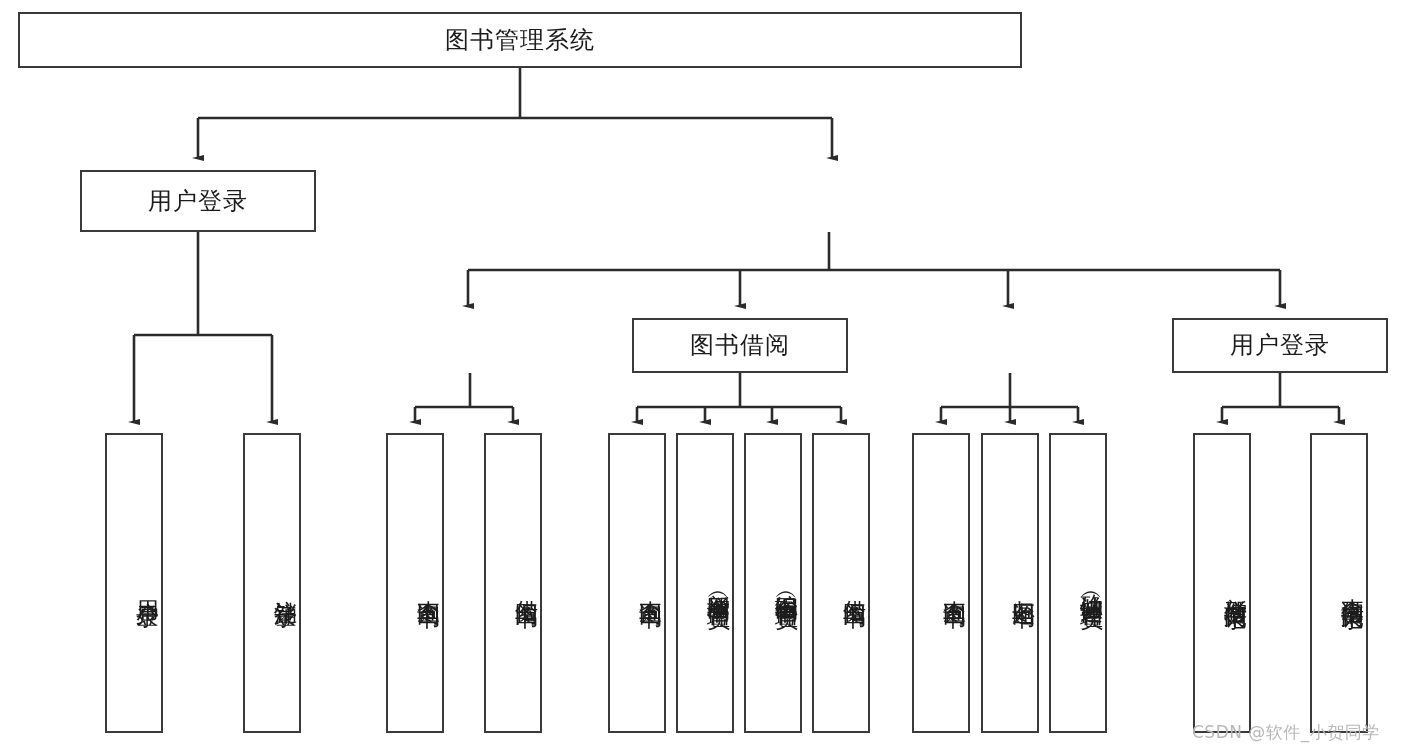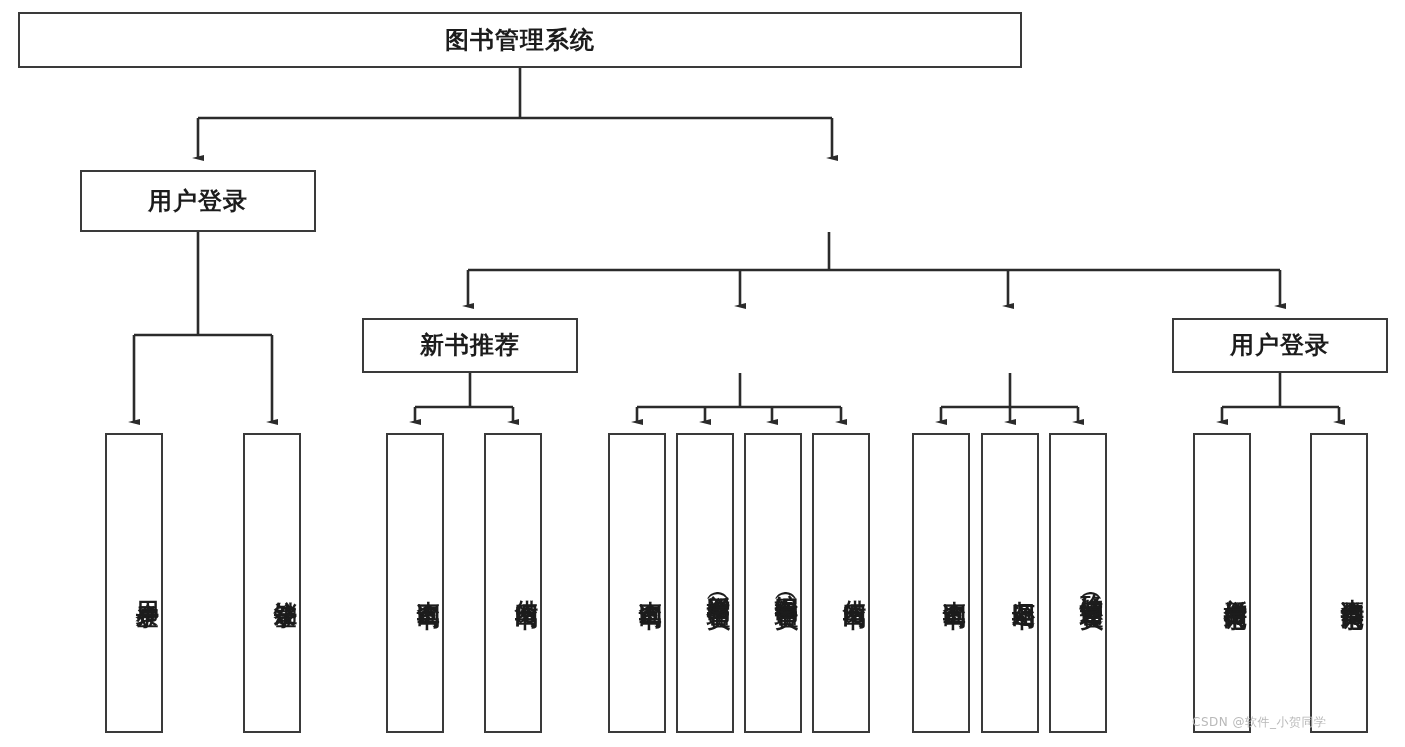--- a/index.html
+++ b/index.html
@@ -28,21 +28,20 @@
   .node {
     position: absolute;
     box-sizing: border-box;
     background: #ffffff;
     border: 2px solid #3a3a3a;
     display: flex;
     align-items: center;
     justify-content: center;
     text-align: center;
     color: #1c1c1c;
-    font-weight: bold;
   }
   .node.horiz {
     font-size: 24px;
     line-height: 1.2;
     letter-spacing: 1px;
   }
   .node.vert {
     writing-mode: vertical-rl;
     text-orientation: upright;
     font-size: 23px;
@@ -51,25 +50,26 @@
     align-items: flex-start;
     justify-content: center;
     padding-top: 6px;
   }
   .node.vert.tall-text {
     align-items: flex-start;
     padding-top: 4px;
   }
   .watermark {
     position: absolute;
-    font-size: 12px;
+    font-size: 17px;
     color: #b9b9b9;
     letter-spacing: 0.5px;
     white-space: nowrap;
     font-family: "DejaVu Sans", "Liberation Sans", sans-serif;
+    margin-top: 7px;
   }
 </style>
 </head>
 <body>
 
 <div id="canvas">
 
   <svg id="edges" viewBox="0 0 1405 747" xmlns="http://www.w3.org/2000/svg">
     <defs>
       <marker id="arrow" markerWidth="10" markerHeight="12" refX="3" refY="6" orient="auto" markerUnits="userSpaceOnUse">
@@ -121,22 +121,22 @@
   </svg>
 
   <div class="node horiz" style="left:18px; top:12px; width:1004px; height:56px;">
     <span>图书管理系统</span>
   </div>
 
   <div class="node horiz" style="left:80px; top:170px; width:236px; height:62px;">
     <span>用户登录</span>
   </div>
 
-  <div class="node horiz" style="left:362px; top:318px; width:216px; height:55px;">
-    <span>新书推荐</span>
+  <div class="node horiz" style="left:632px; top:318px; width:216px; height:55px;">
+    <span>图书借阅</span>
   </div>
   <div class="node horiz" style="left:1172px; top:318px; width:216px; height:55px;">
     <span>用户登录</span>
   </div>
 
   <div class="node vert" style="left:105px; top:433px; width:58px; height:300px;">
     <span>用户登录</span>
   </div>
   <div class="node vert" style="left:243px; top:433px; width:58px; height:300px;">
     <span>注销登录</span>

